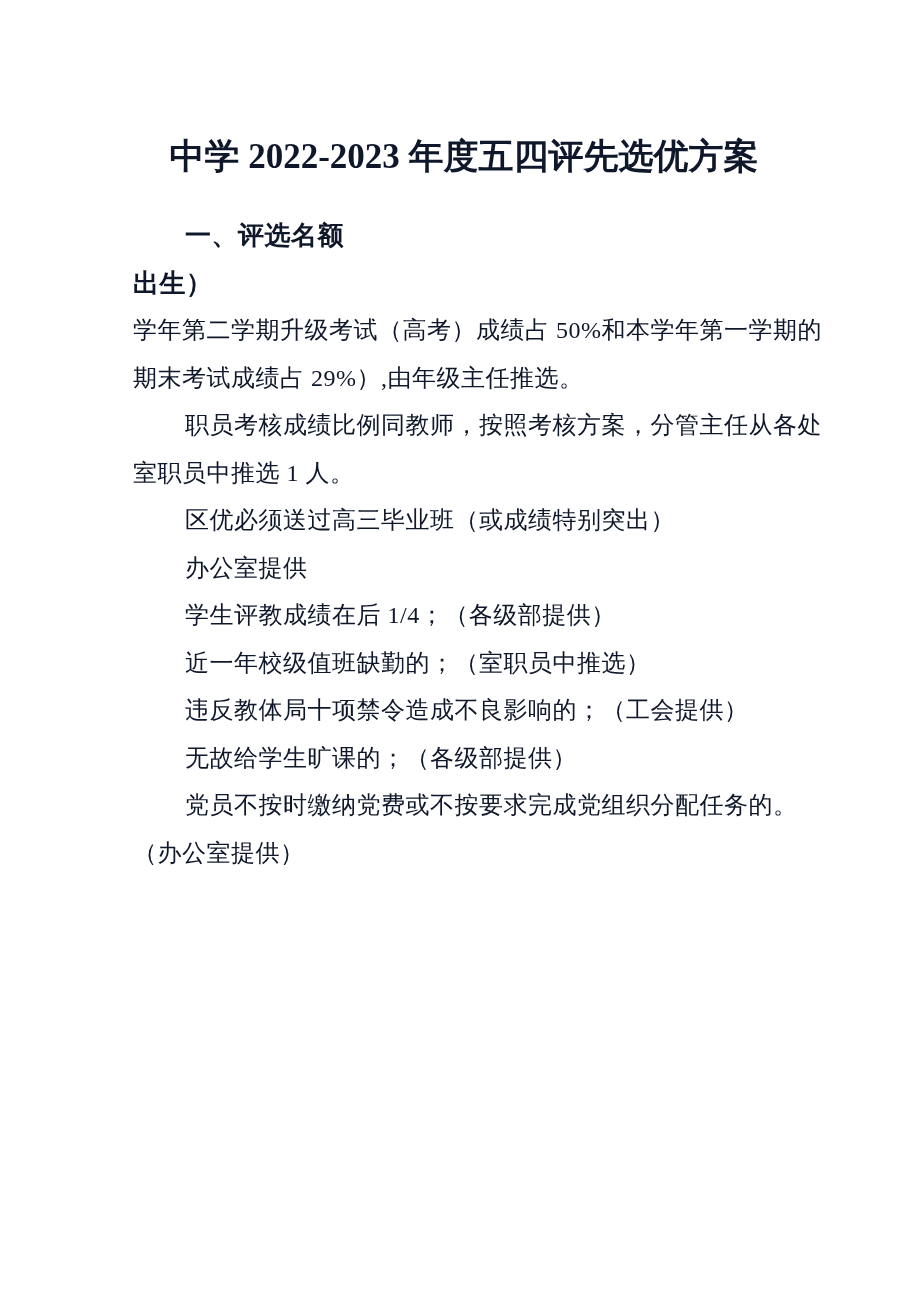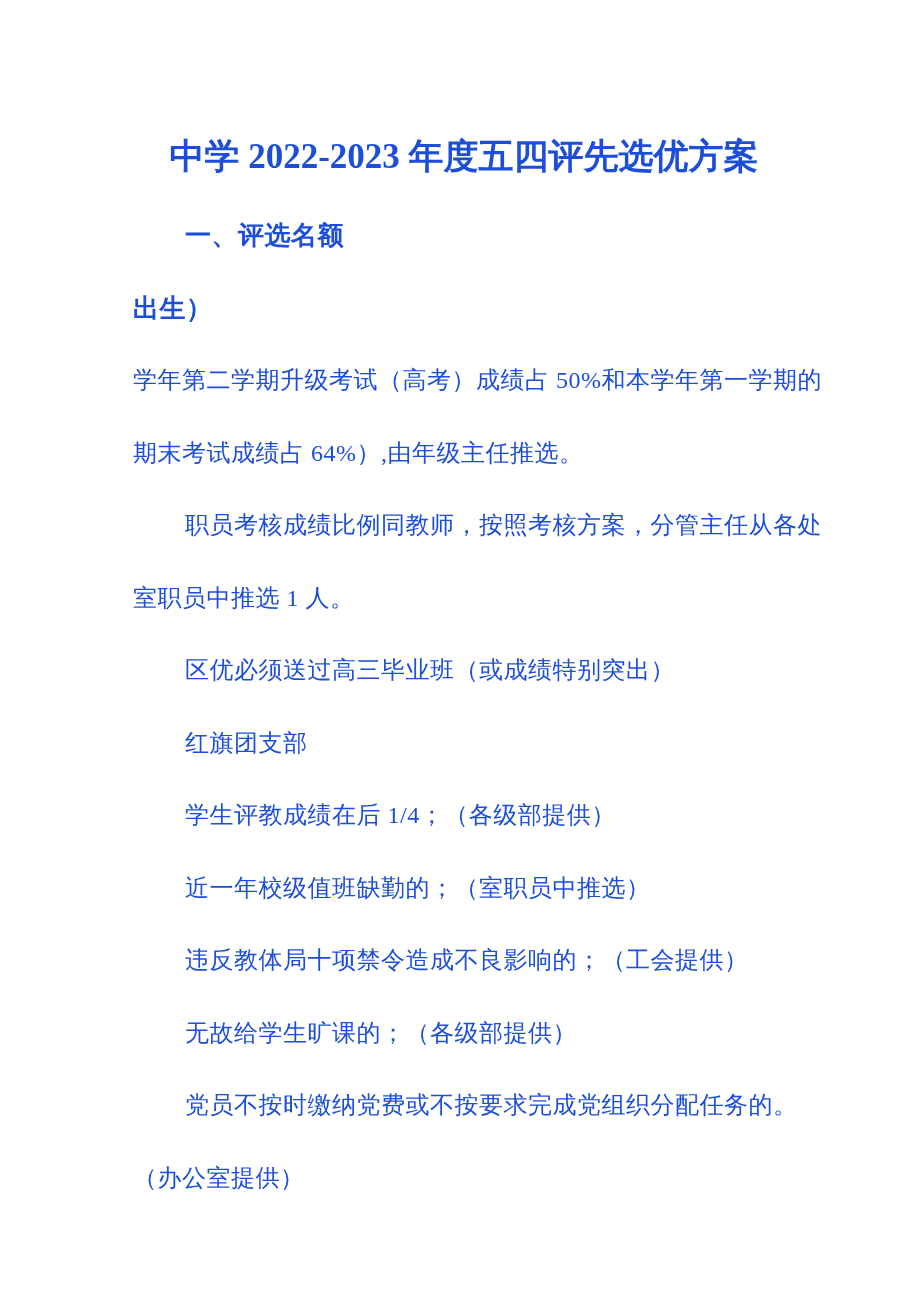--- a/index.html
+++ b/index.html
@@ -5,21 +5,21 @@
   html, body {
     margin: 0;
     padding: 0;
     background: #ffffff;
   }
   .page {
     position: relative;
     width: 920px;
     height: 1301px;
     background: #ffffff;
-    color: #1d4ed8;
+    color: #0f172a;
     overflow: hidden;
   }
   .doc-title {
     margin: 136px 125px 34px 133px;
     text-align: center;
     font-family: "Liberation Serif", "DejaVu Serif", serif;
     font-weight: 700;
     font-size: 35px;
     line-height: 42px;
     white-space: nowrap;
@@ -27,21 +27,20 @@
   .doc-body {
     margin: 0 120px 0 133px;
   }
   .line {
     font-family: "Liberation Serif", "DejaVu Serif", serif;
     font-size: 24px;
     line-height: 47.5px;
     height: 47.5px;
     white-space: nowrap;
     letter-spacing: 0.5px;
-    margin-top: 25px;
   }
   .line.heading {
     font-family: "Liberation Sans", "DejaVu Sans", sans-serif;
     font-weight: 700;
     font-size: 26px;
     letter-spacing: 0.5px;
   }
   .line.indent {
     padding-left: 52px;
   }
@@ -49,25 +48,25 @@
 </head>
 <body>
 
 <div class="page">
   <div class="doc-title">中学 2022-2023 年度五四评先选优方案</div>
 
   <div class="doc-body">
     <div class="line heading indent">一、评选名额</div>
     <div class="line heading">出生）</div>
     <div class="line">学年第二学期升级考试（高考）成绩占 50%和本学年第一学期的</div>
-    <div class="line">期末考试成绩占 64%）,由年级主任推选。</div>
+    <div class="line">期末考试成绩占 29%）,由年级主任推选。</div>
     <div class="line indent">职员考核成绩比例同教师，按照考核方案，分管主任从各处</div>
     <div class="line">室职员中推选 1 人。</div>
     <div class="line indent">区优必须送过高三毕业班（或成绩特别突出）</div>
-    <div class="line indent">红旗团支部</div>
+    <div class="line indent">办公室提供</div>
     <div class="line indent">学生评教成绩在后 1/4；（各级部提供）</div>
     <div class="line indent">近一年校级值班缺勤的；（室职员中推选）</div>
     <div class="line indent">违反教体局十项禁令造成不良影响的；（工会提供）</div>
     <div class="line indent">无故给学生旷课的；（各级部提供）</div>
     <div class="line indent">党员不按时缴纳党费或不按要求完成党组织分配任务的。</div>
     <div class="line">（办公室提供）</div>
   </div>
 </div>
 
 </body></html>

